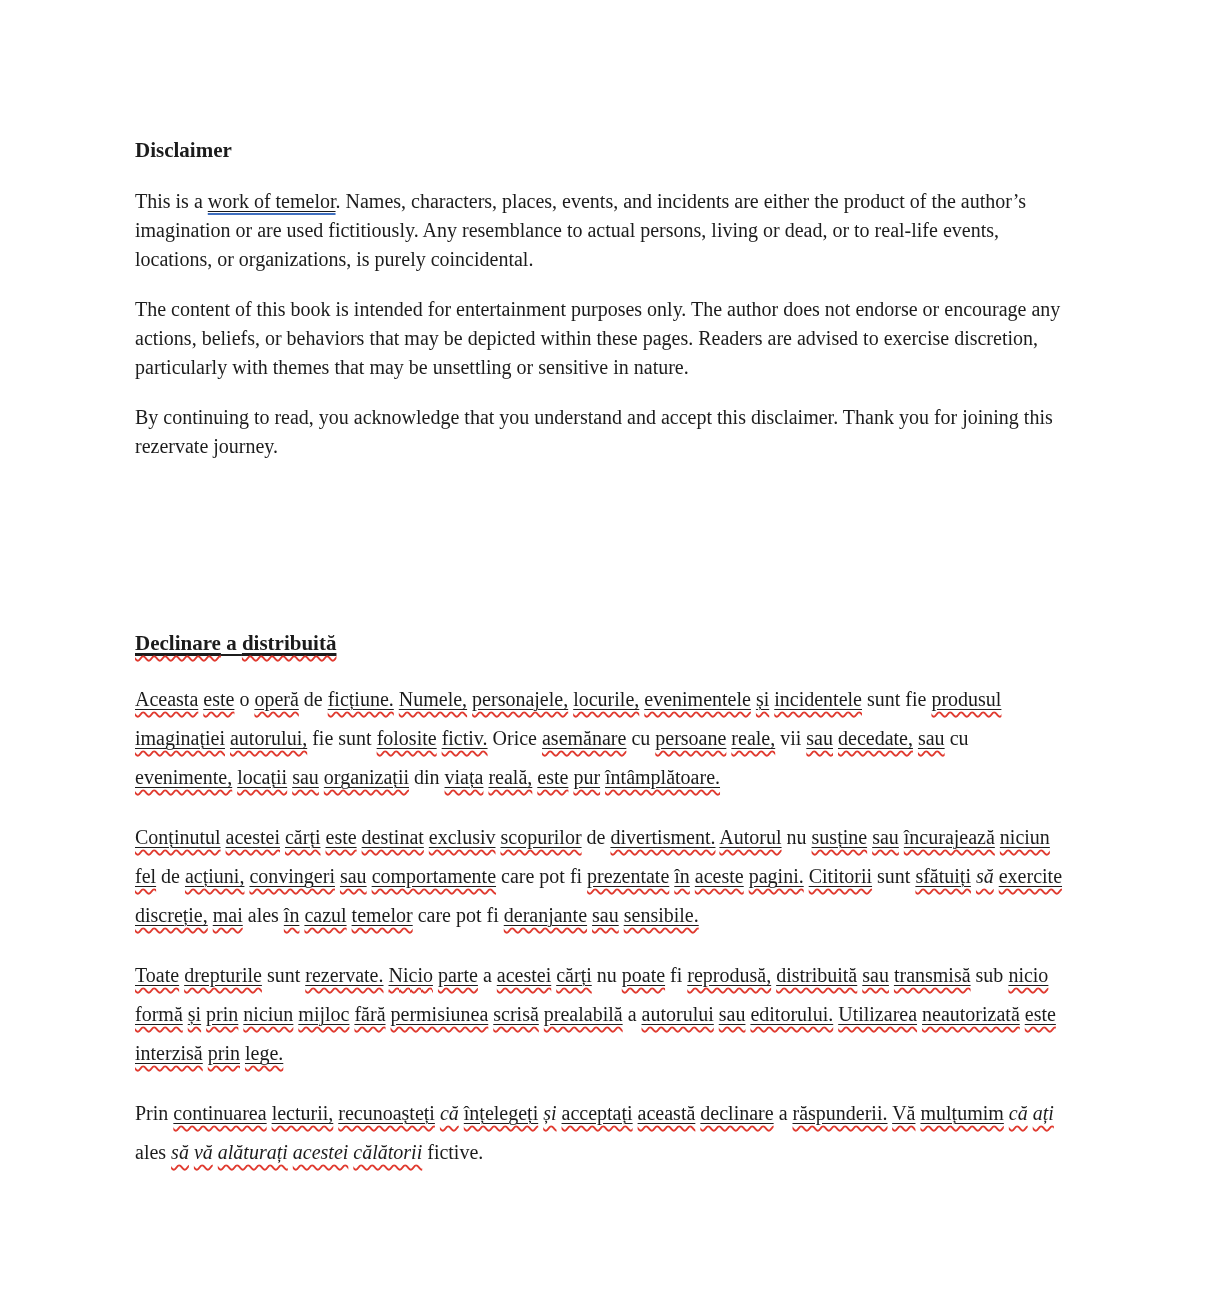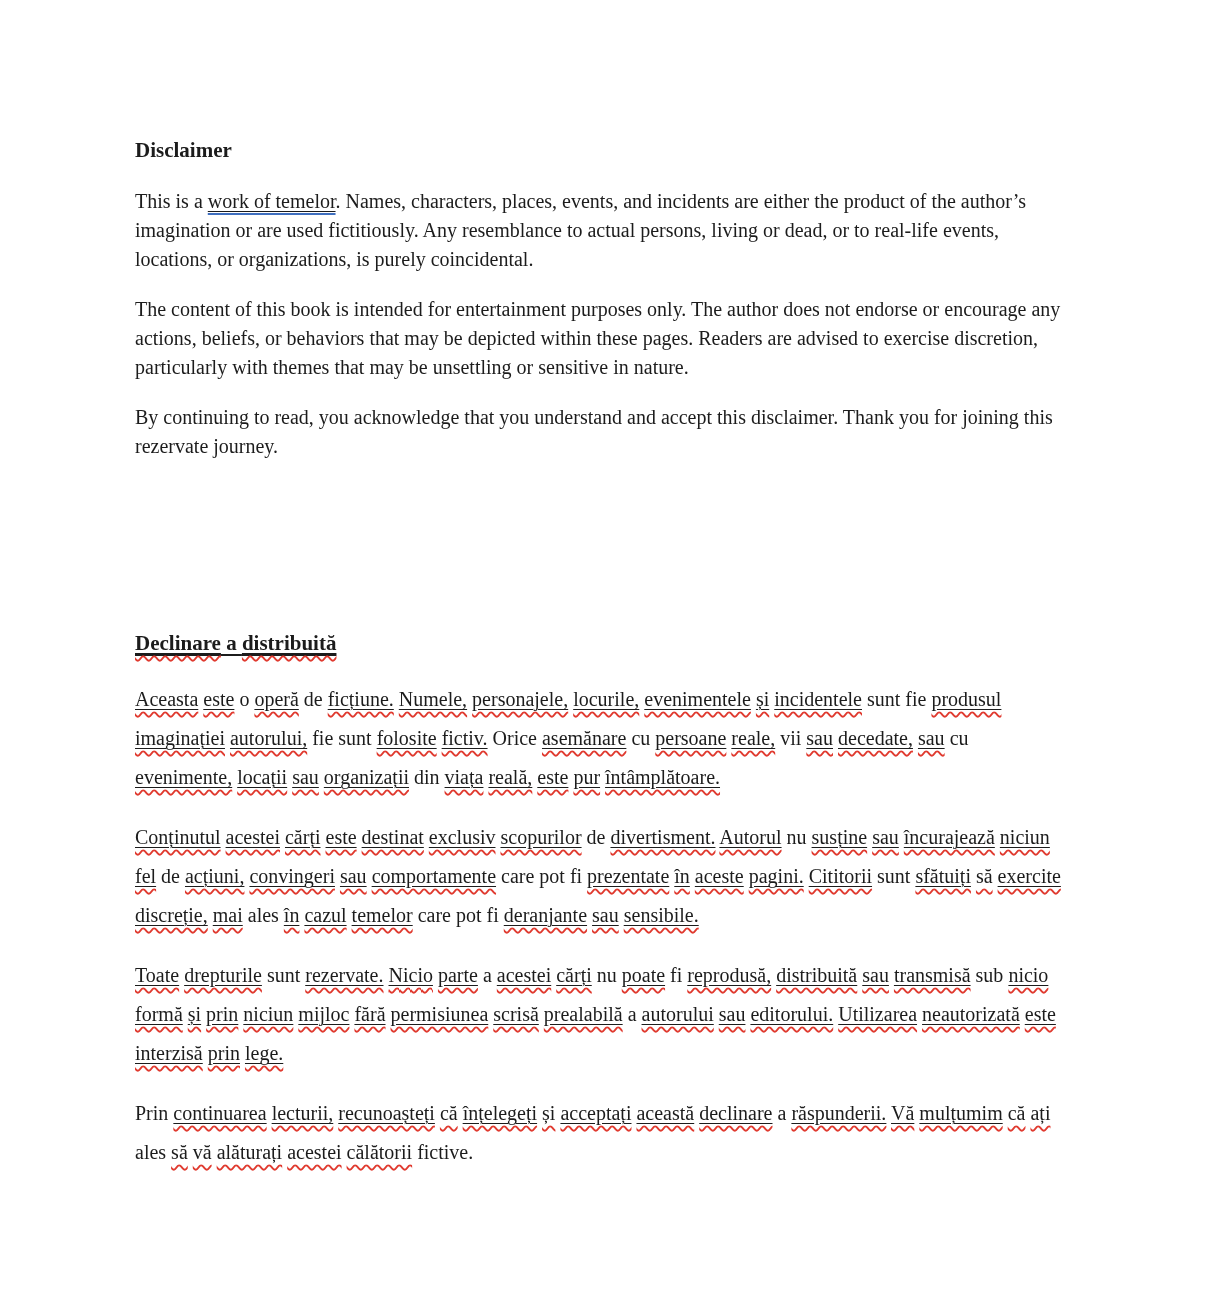--- a/index.html
+++ b/index.html
@@ -54,20 +54,21 @@
     font-style: normal;
     text-decoration: underline solid #1c1c1c;
     text-decoration-thickness: 1px;
     text-underline-offset: 3px;
   }
   
   .sq {
     text-decoration: underline wavy #e03a2f;
     text-decoration-thickness: 1.5px;
     text-underline-offset: 5px;
+    font-style: italic;
   }
   
   .gr {
     text-decoration: underline solid #3f6fbf;
     text-decoration-thickness: 2px;
     text-underline-offset: 5px;
   }
   .gr i {
     font-style: normal;
     text-decoration: underline solid #1c1c1c;

